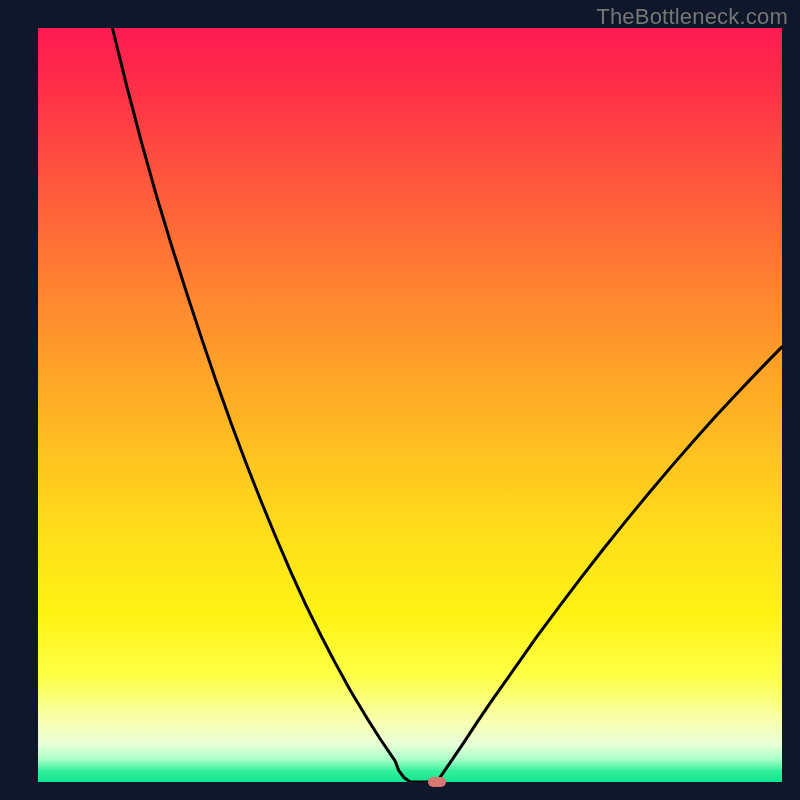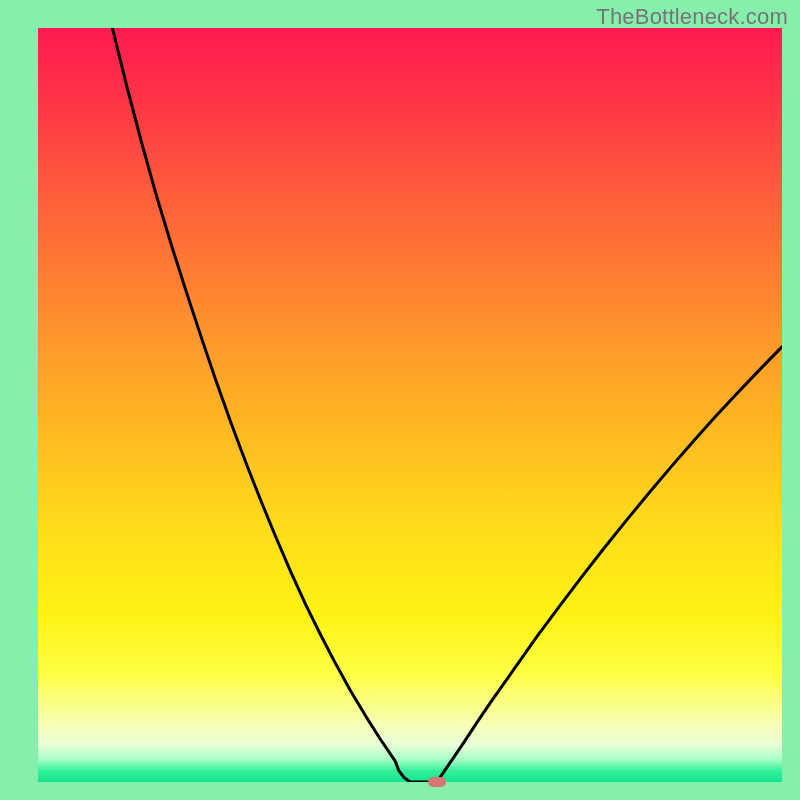--- a/index.html
+++ b/index.html
@@ -8,21 +8,21 @@
     width: 800px;
     height: 800px;
     background: #000;
     overflow: hidden;
     font-family: Arial, Helvetica, sans-serif;
   }
   .frame {
     position: relative;
     width: 800px;
     height: 800px;
-    background: #86efac;
+    background: #0f172a;
   }
   .watermark {
     position: absolute;
     top: 4px;
     right: 12px;
     color: #757575;
     font-size: 22px;
     font-weight: 500;
     letter-spacing: 0.2px;
     user-select: none;

